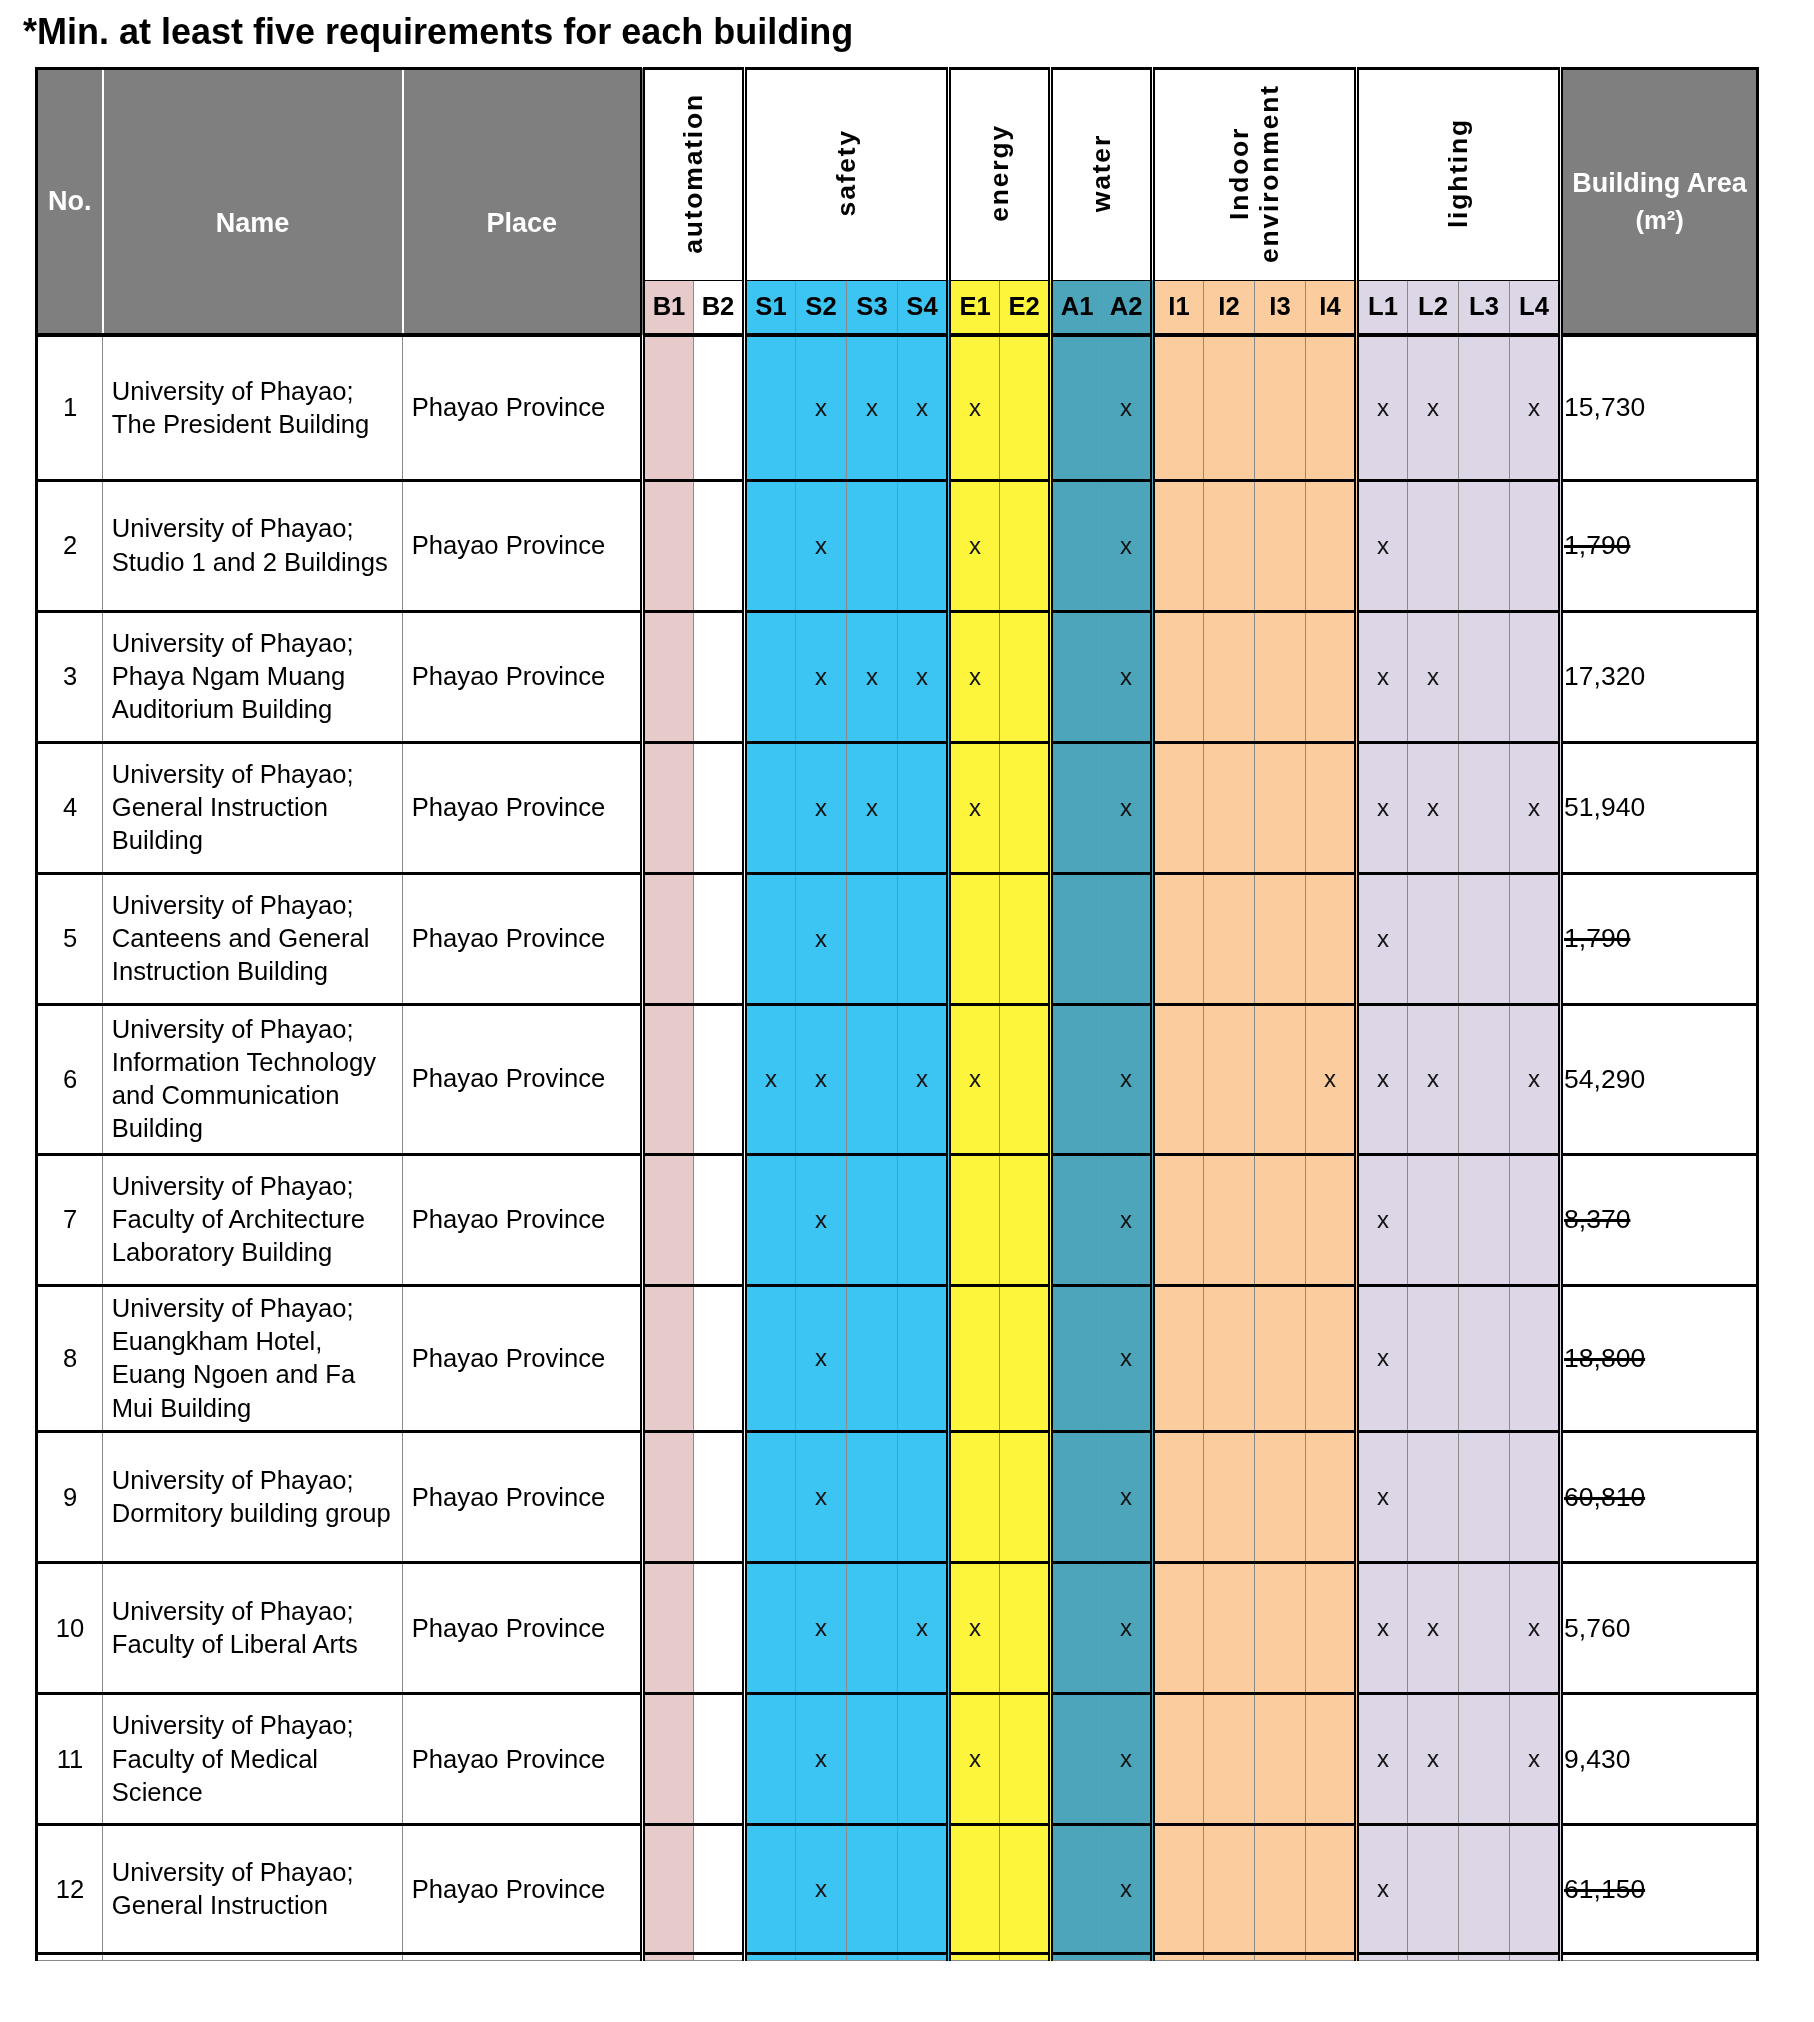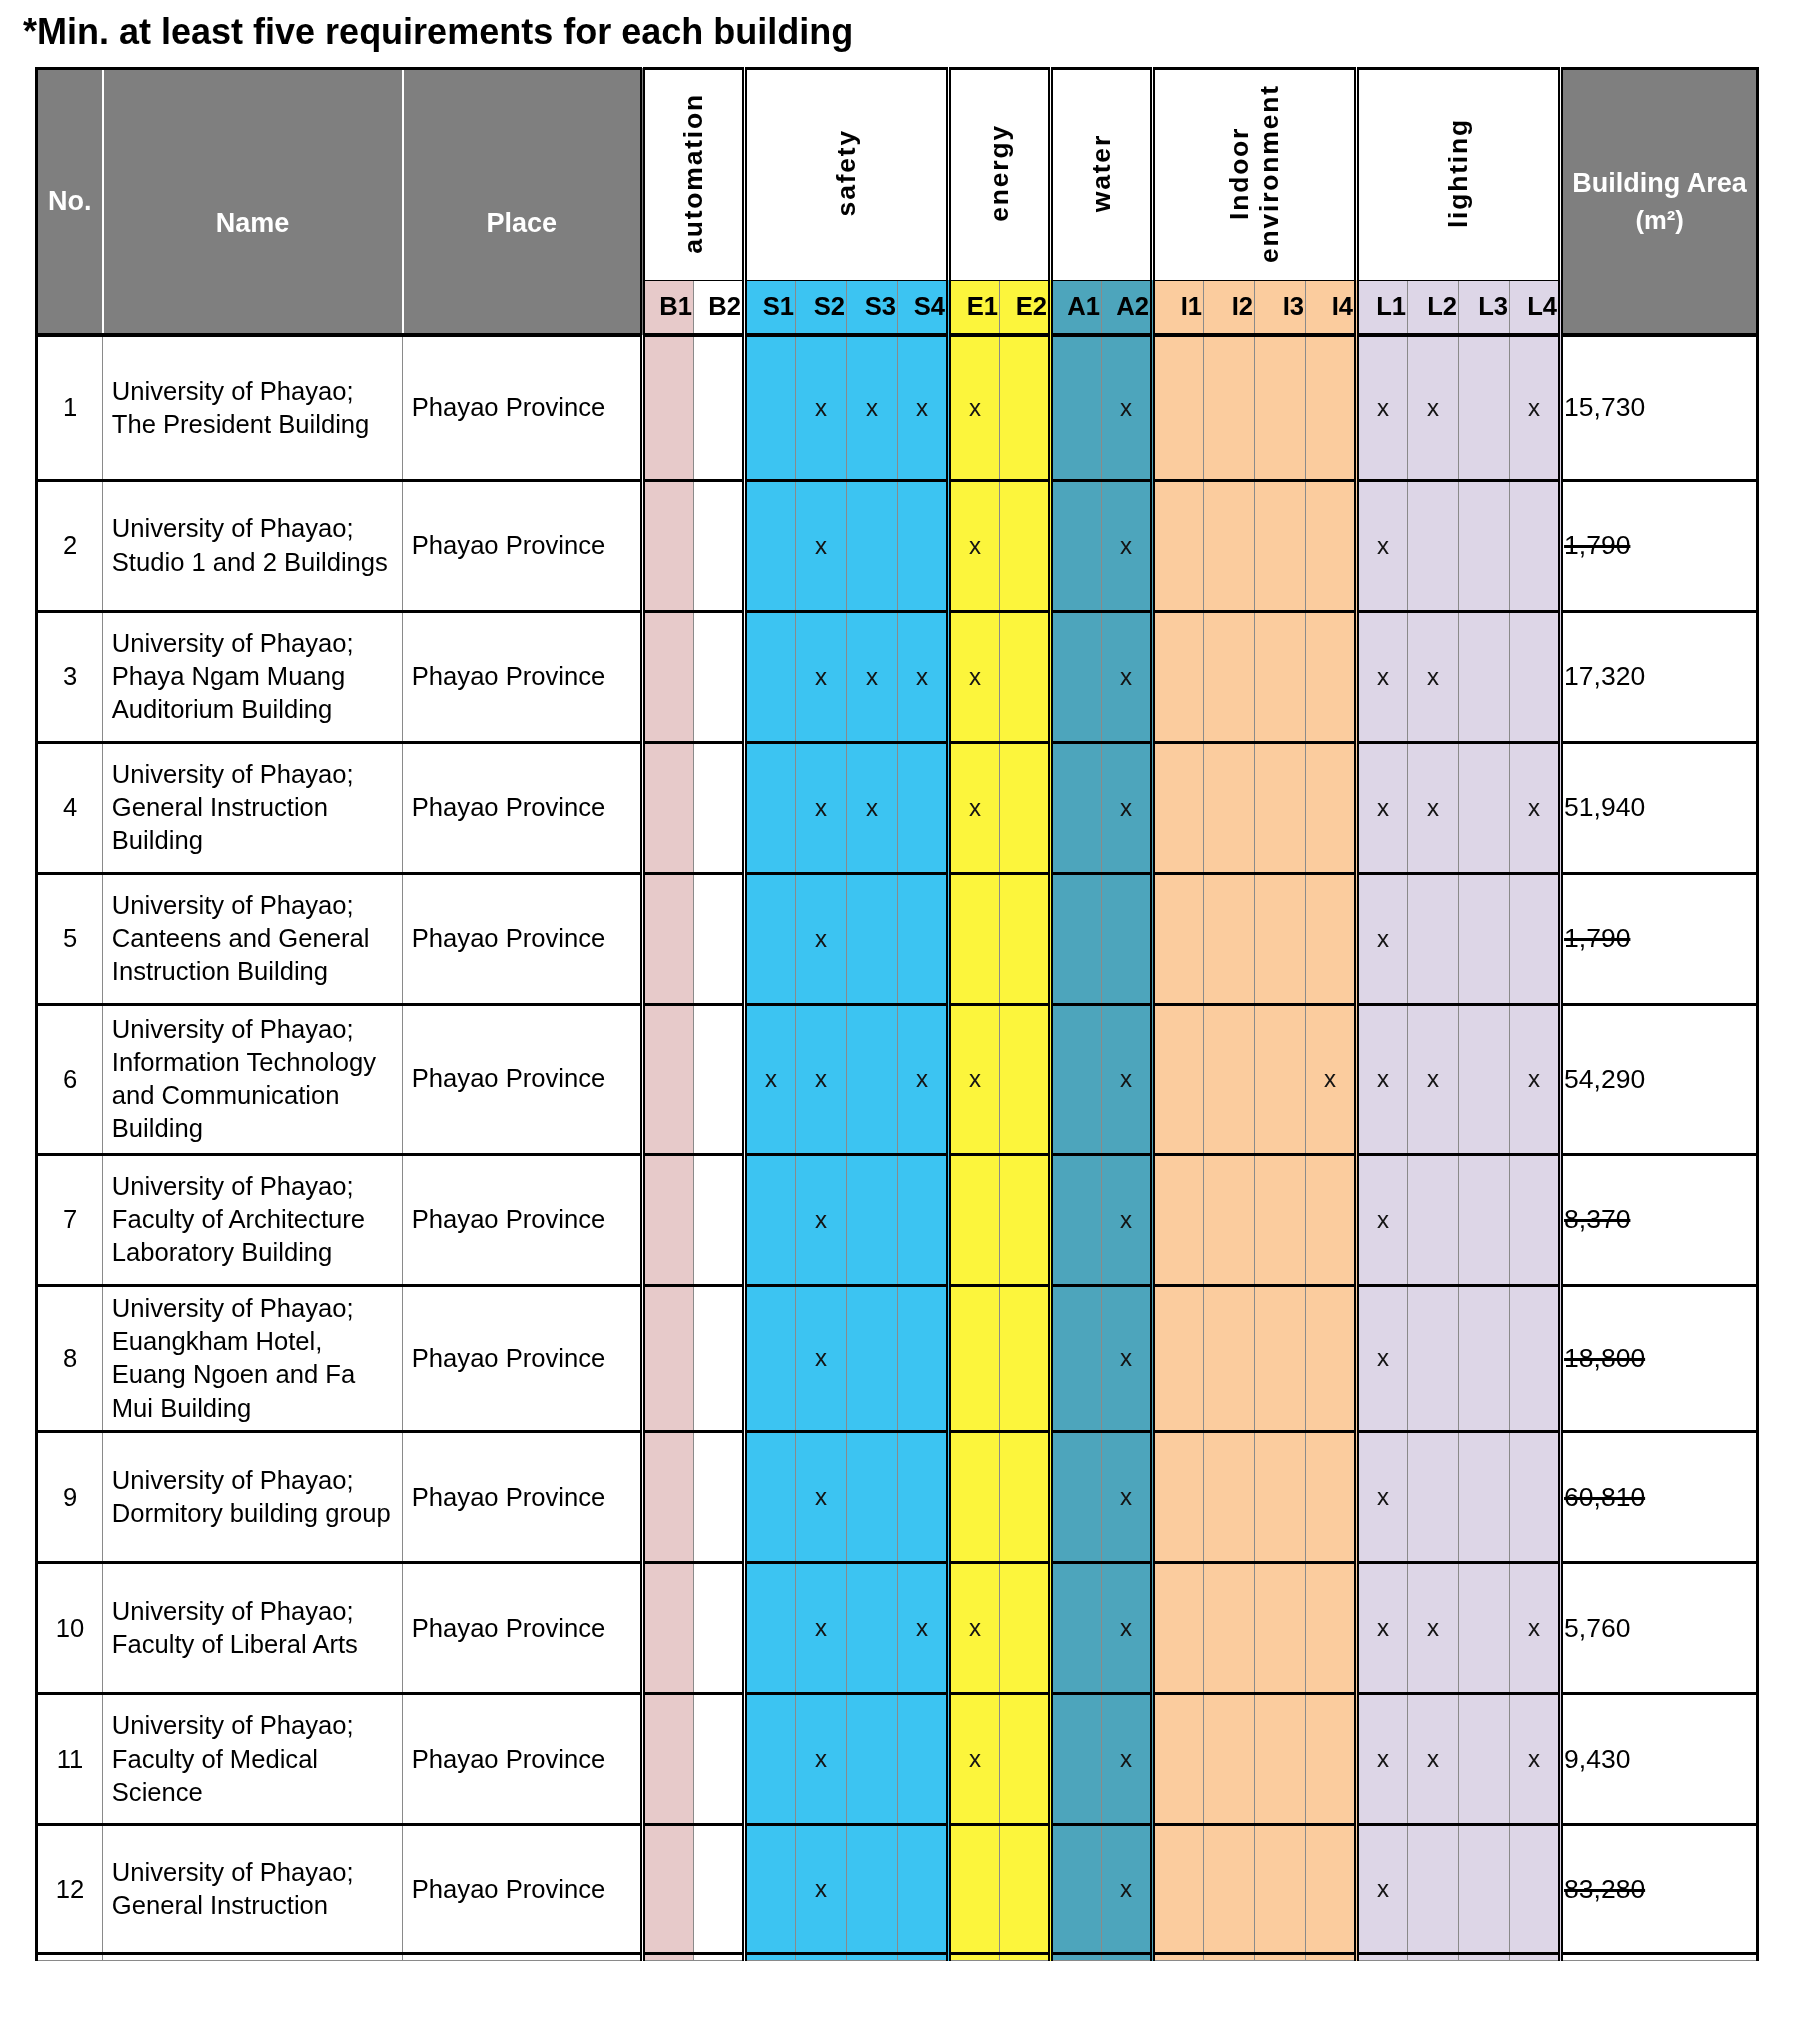--- a/index.html
+++ b/index.html
@@ -31,21 +31,21 @@
     background:#fff;border:1.8px solid #000;text-align:center;vertical-align:middle;
     padding:0;
   }
   .vtext{
     writing-mode:vertical-rl;transform:rotate(180deg);
     font-size:26.5px;letter-spacing:1.8px;line-height:1.15;
     display:inline-block;max-height:205px;white-space:normal;
   }
   
   .code{
-    font-weight:700;font-size:25.6px;text-align:right;vertical-align:middle;
+    font-weight:700;font-size:25.6px;text-align:center;vertical-align:middle;
     border:1.8px solid #8a8a8a;border-top:1.8px solid #000;
   }
   thead tr.cat{height:212px;}
   thead tr.codes{height:55px;}
   
   .cb1{background:var(--cb1);}
   .cb2{background:var(--cb2);}
   .cs{background:var(--cs);}
   .ce{background:var(--ce);}
   .ca{background:var(--ca);}
@@ -415,21 +415,21 @@
         <td class="mark ca gb"></td>
         <td class="mark ca">x</td>
         <td class="mark ci gb"></td>
         <td class="mark ci"></td>
         <td class="mark ci"></td>
         <td class="mark ci"></td>
         <td class="mark cl gb">x</td>
         <td class="mark cl"></td>
         <td class="mark cl"></td>
         <td class="mark cl"></td>
-        <td class="area-cell gb struck">83,280</td>
+        <td class="area-cell gb struck">61,150</td>
       </tr>
       <tr class="sliver">
         <td class="no-cell"></td>
         <td class="name-cell"></td>
         <td class="place-cell"></td>
         <td class="cb1 gb"></td>
         <td class="cb2"></td>
         <td class="cs gb"></td>
         <td class="cs"></td>
         <td class="cs"></td>

